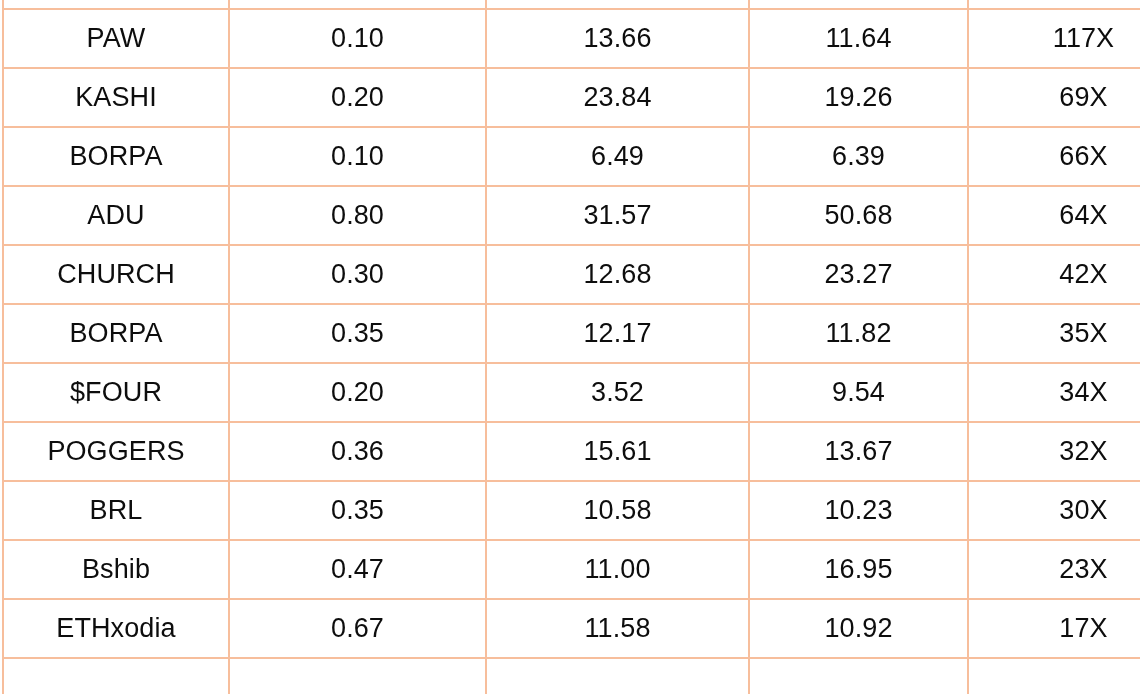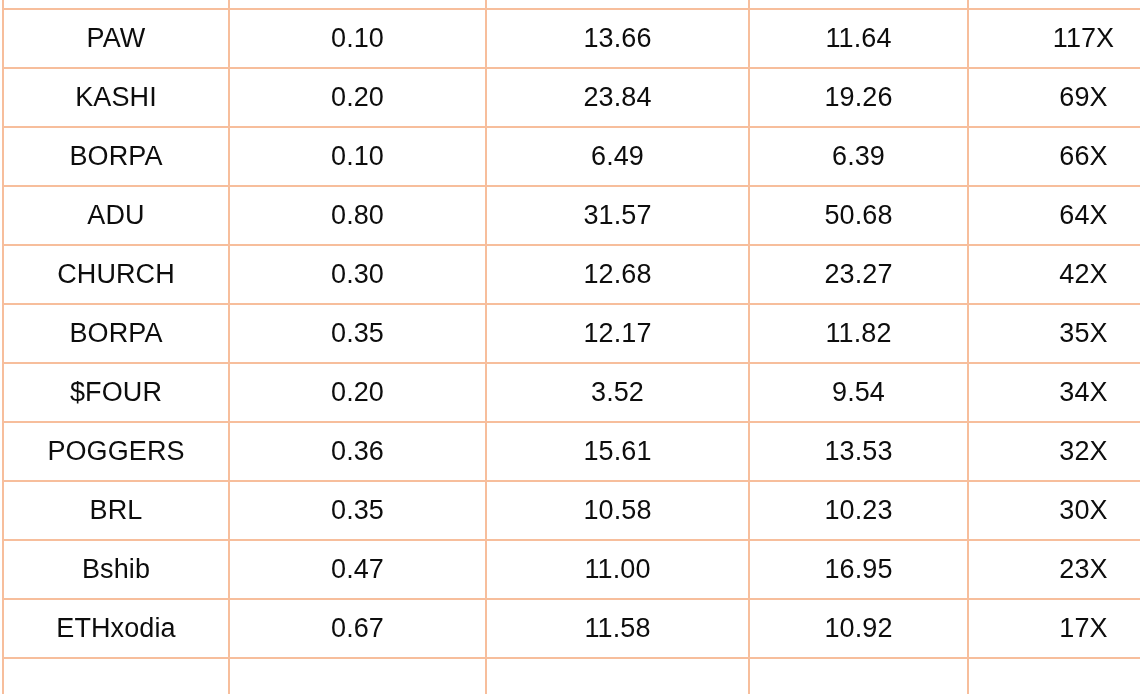--- a/index.html
+++ b/index.html
@@ -135,21 +135,21 @@
             <td>$FOUR</td>
             <td>0.20</td>
             <td>3.52</td>
             <td>9.54</td>
             <td>34X</td>
           </tr>
           <tr>
             <td>POGGERS</td>
             <td>0.36</td>
             <td>15.61</td>
-            <td>13.53</td>
+            <td>13.67</td>
             <td>32X</td>
           </tr>
           <tr>
             <td>BRL</td>
             <td>0.35</td>
             <td>10.58</td>
             <td>10.23</td>
             <td>30X</td>
           </tr>
           <tr>

